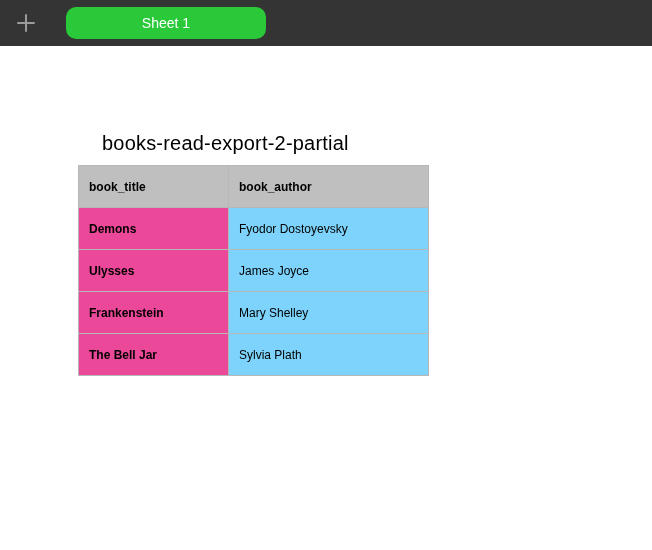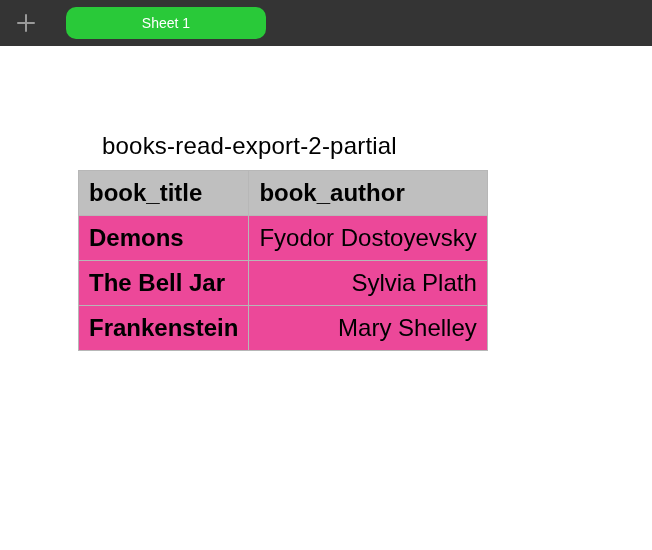--- a/index.html
+++ b/index.html
@@ -28,49 +28,48 @@
     border-radius: 10px;
     line-height: 1.2;
     cursor: pointer;
     min-width: 200px;
     text-align: center;
   }
   .canvas {
     padding: 86px 0 0 78px;
   }
   .table-title {
-    font-size: 24px;
+    font-size: 20px;
     font-weight: 400;
     margin: 0 0 10px 24px;
     letter-spacing: 0.2px;
   }
   table.data {
     border-collapse: collapse;
-    font-size: 24px;
+    font-size: 12px;
   }
   table.data th, table.data td {
     border: 1px solid #b7b7b7;
     padding: 8px 10px 8px 10px;
     text-align: left;
     vertical-align: middle;
     height: 42px;
   }
   table.data thead th {
     background: #bfbfbf;
     font-weight: 700;
   }
   table.data tbody td.rowhead {
     background: #ec4899;
     font-weight: 700;
     min-width: 150px;
   }
   table.data tbody td.cell {
-    background: #ec4899;
+    background: #7dd3fc;
     min-width: 200px;
-    text-align: right;
   }
 </style>
 </head>
 <body>
 
 <div class="topbar">
   <div class="add-btn">
     <svg width="18" height="18" viewBox="0 0 18 18">
       <path d="M9 1v16M1 9h16" stroke="#9a9a9a" stroke-width="2" stroke-linecap="round"></path>
     </svg>
@@ -86,22 +85,26 @@
         <th>book_title</th>
         <th>book_author</th>
       </tr>
     </thead>
     <tbody>
       <tr>
         <td class="rowhead">Demons</td>
         <td class="cell">Fyodor Dostoyevsky</td>
       </tr>
       <tr>
-        <td class="rowhead">The Bell Jar</td>
-        <td class="cell">Sylvia Plath</td>
+        <td class="rowhead">Ulysses</td>
+        <td class="cell">James Joyce</td>
       </tr>
       <tr>
         <td class="rowhead">Frankenstein</td>
         <td class="cell">Mary Shelley</td>
+      </tr>
+      <tr>
+        <td class="rowhead">The Bell Jar</td>
+        <td class="cell">Sylvia Plath</td>
       </tr>
     </tbody>
   </table>
 </div>
 
 </body></html>

